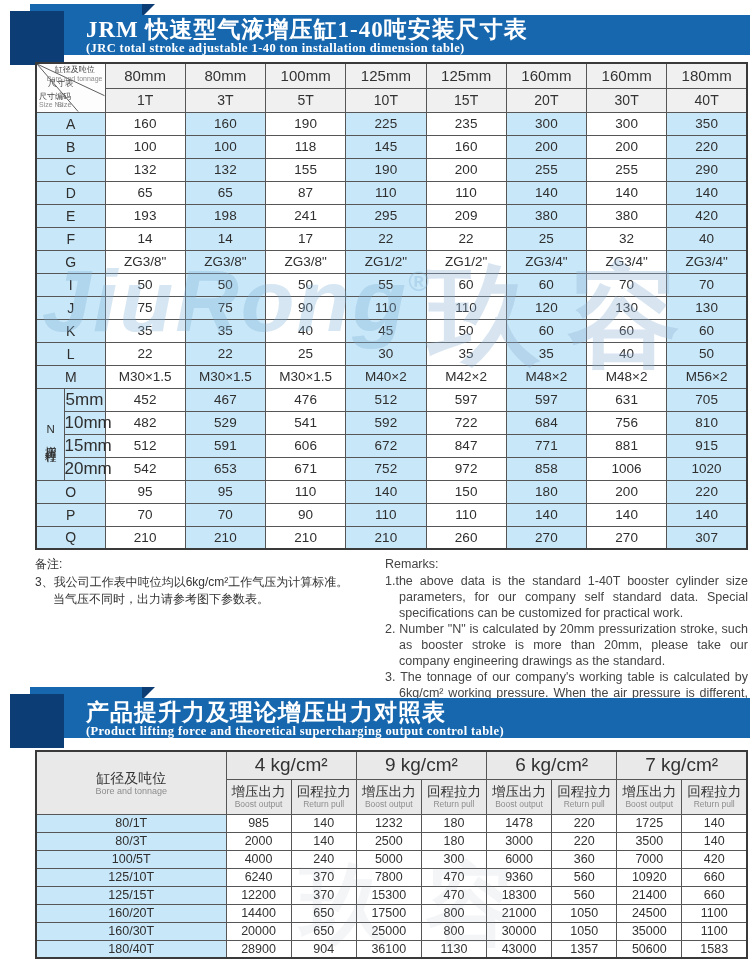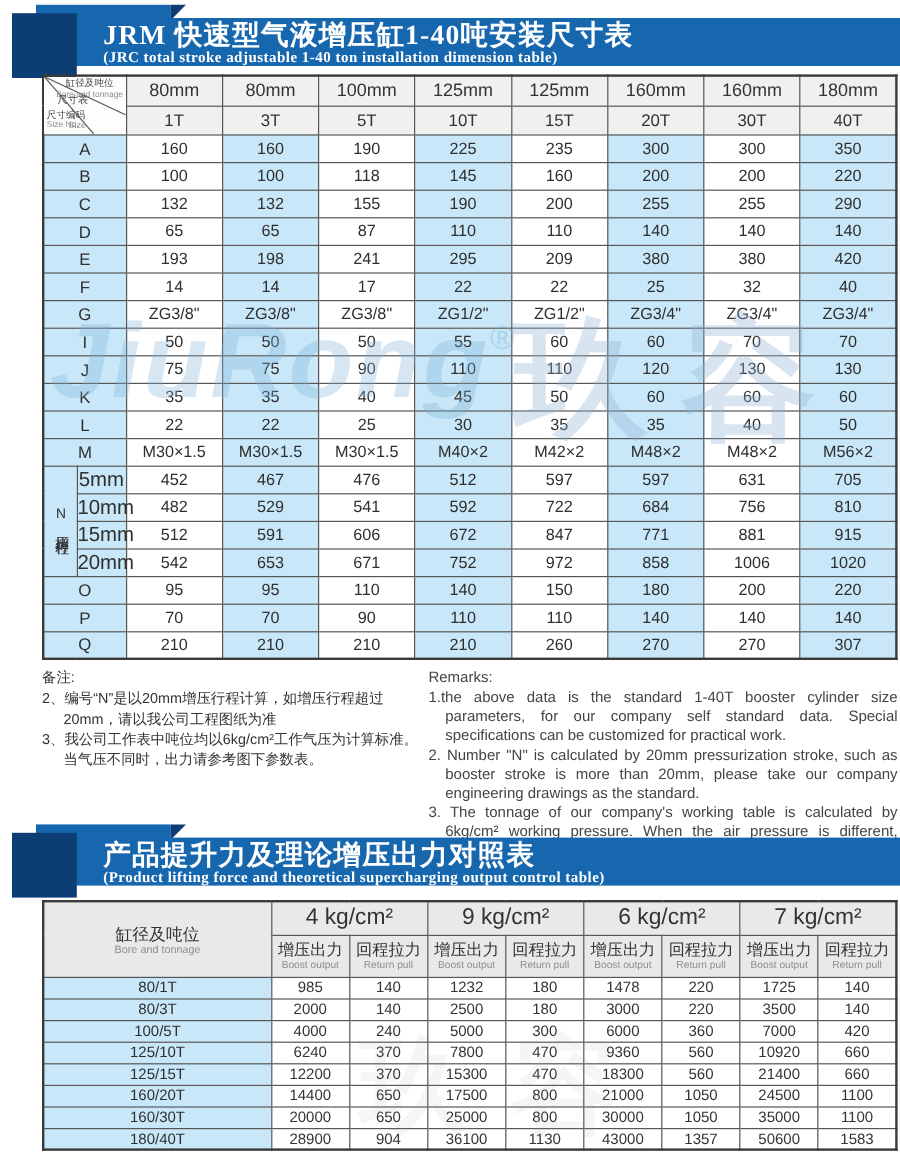--- a/index.html
+++ b/index.html
@@ -38,21 +38,21 @@
   .c-bore .en { font-size:7px; }
   .c-size { position:absolute; top:15px; left:11px; font-size:8.5px; line-height:9px; text-align:left; }
   .c-size .en { display:block; margin-left:9px; font-size:7.5px; }
   .c-code { position:absolute; bottom:2px; left:2px; font-size:8px; line-height:8.5px; text-align:left; }
   .c-code .en { font-size:7px; }
   .nlab { background:var(--cell_blue,#c8e7f8); writing-mode:vertical-lr; text-orientation:upright;
           font-size:11.5px; letter-spacing:2px; padding:2px 0; }
   .nsub { background:var(--cell_blue,#c8e7f8); font-size:17px; }
 
   
-  .remarks { position:absolute; left:35px; top:556px; width:713px; display:flex; gap:4px; }
+  .remarks { position:absolute; left:35px; top:556px; width:713px; display:flex; gap:32px; }
   .rem-cn { width:318px; font-size:12px; line-height:17px; color:#333; }
   .rem-en { flex:1; font-size:12.5px; line-height:16px; color:#444; text-align:justify; }
   .rem-head { margin-bottom:1px; }
   .rem-cn .rem-item { padding-left:18px; text-indent:-18px; }
   .rem-en .rem-item { padding-left:14px; text-indent:-14px; }
 
   
   .ftable { position:absolute; left:35px; top:750px; width:713px; border-collapse:collapse; table-layout:fixed;
           border:2px solid var(--border_dark,#3a3a3a); }
   .ftable th, .ftable td { border:1px solid var(--border_gray,#565656); text-align:center; vertical-align:middle;
@@ -368,21 +368,20 @@
           <td>270</td>
           <td class="b">307</td>
         </tr>
 
     </tbody>
   </table>
 
   <section class="remarks">
     <div class="rem-cn">
       <div class="rem-head">备注:</div>
-        <div class="rem-item">2、编号“N”是以20mm增压行程计算，如增压行程超过20mm，请以我公司工程图纸为准</div>
         <div class="rem-item">3、我公司工作表中吨位均以6kg/cm²工作气压为计算标准。当气压不同时，出力请参考图下参数表。</div>
     </div>
     <div class="rem-en">
       <div class="rem-head">Remarks:</div>
       <div class="rem-item">1.the above data is the standard 1-40T booster cylinder size parameters, for our company self standard data. Special specifications can be customized for practical work.</div>
         <div class="rem-item">2. Number "N" is calculated by 20mm pressurization stroke, such as booster stroke is more than 20mm, please take our company engineering drawings as the standard.</div>
         <div class="rem-item">3. The tonnage of our company's working table is calculated by 6kg/cm² working pressure. When the air pressure is different, please refer to the chart below.</div>
     </div>
   </section>
 

